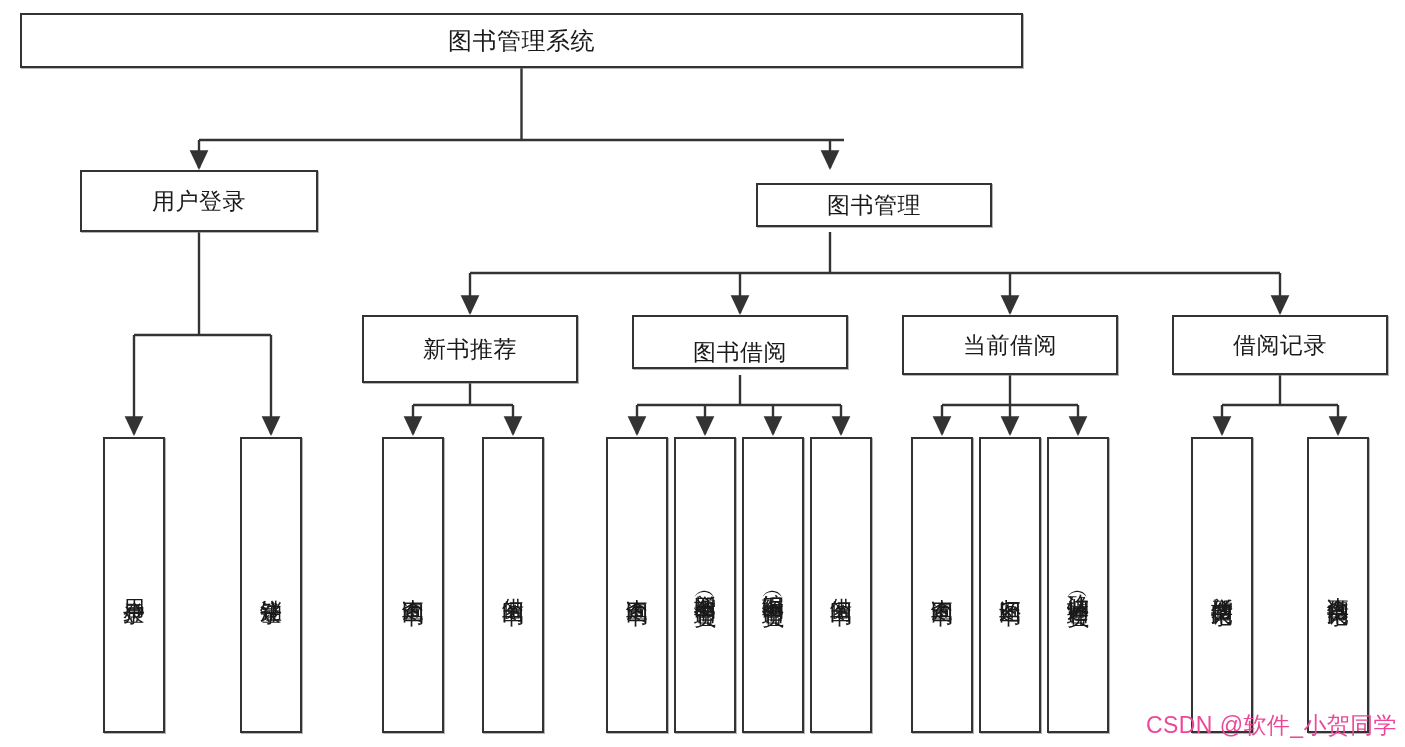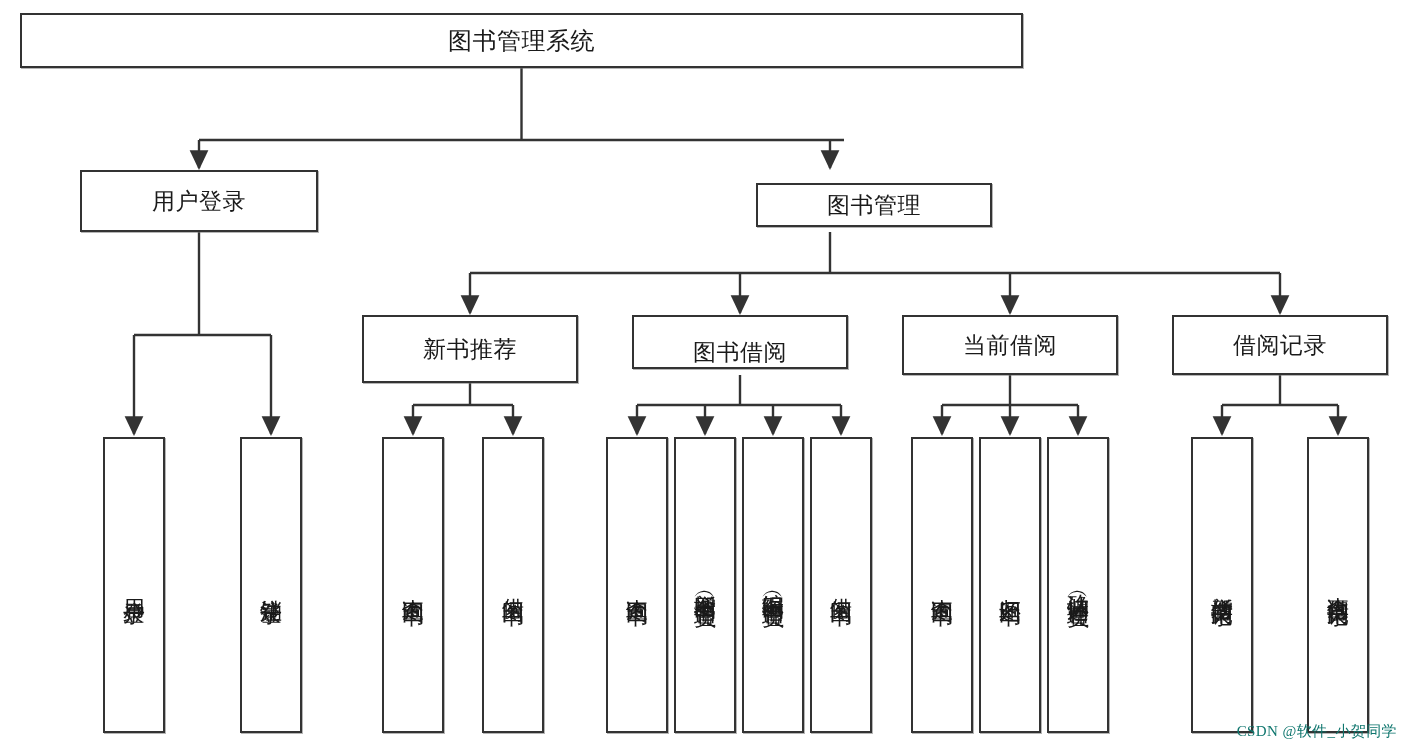--- a/index.html
+++ b/index.html
@@ -59,25 +59,25 @@
     display: block;
     text-align: center;
   }
   .node.title {
     font-size: 24px;
   }
   #watermark {
     position: absolute;
     right: 8px;
     bottom: 6px;
-    font-size: 15px;
-    color: #0f766e;
+    font-size: 23px;
+    color: #ec4899;
     white-space: nowrap;
     letter-spacing: 0.4px;
-    font-family: Liberation Serif, serif;
+    font-family: Liberation Sans, sans-serif;
   }
 </style>
 </head>
 <body>
 
 <div id="canvas">
 
   <svg id="wires" viewBox="0 0 1405 747" width="1405" height="747">
     <defs>
       <marker id="arrow" markerWidth="9" markerHeight="9" refX="7.4" refY="4.5" orient="auto" markerUnits="strokeWidth">

